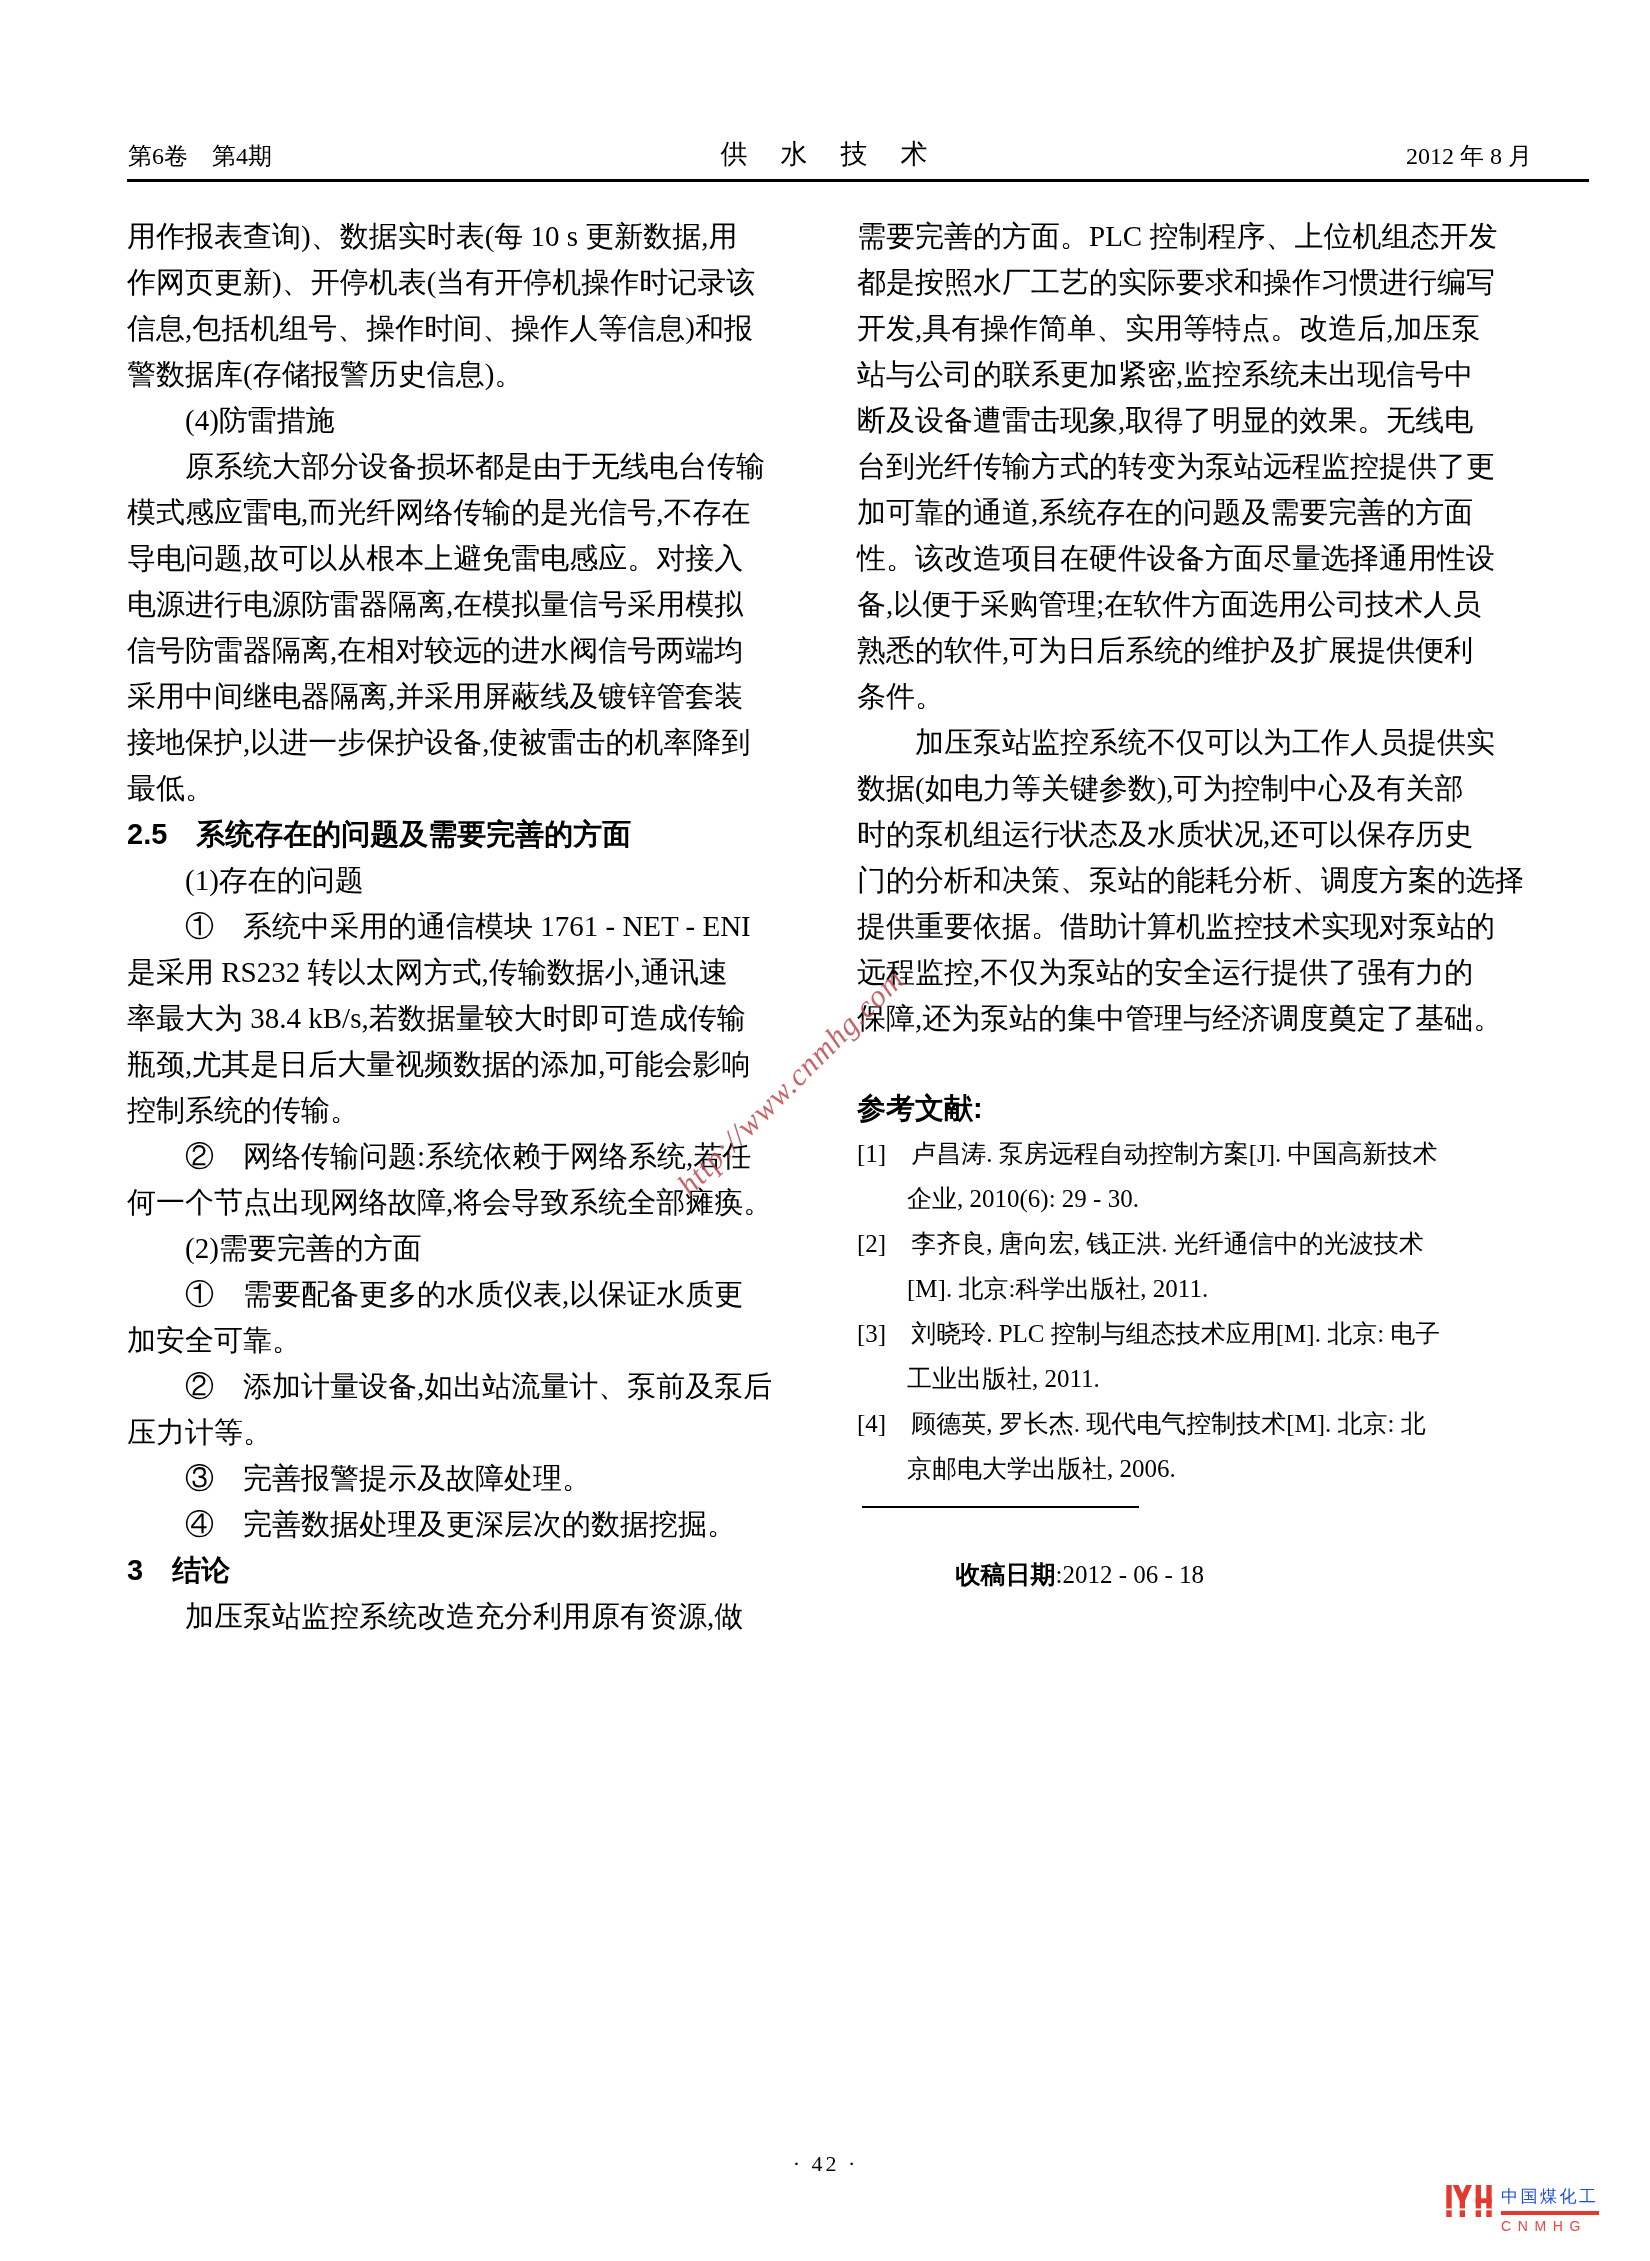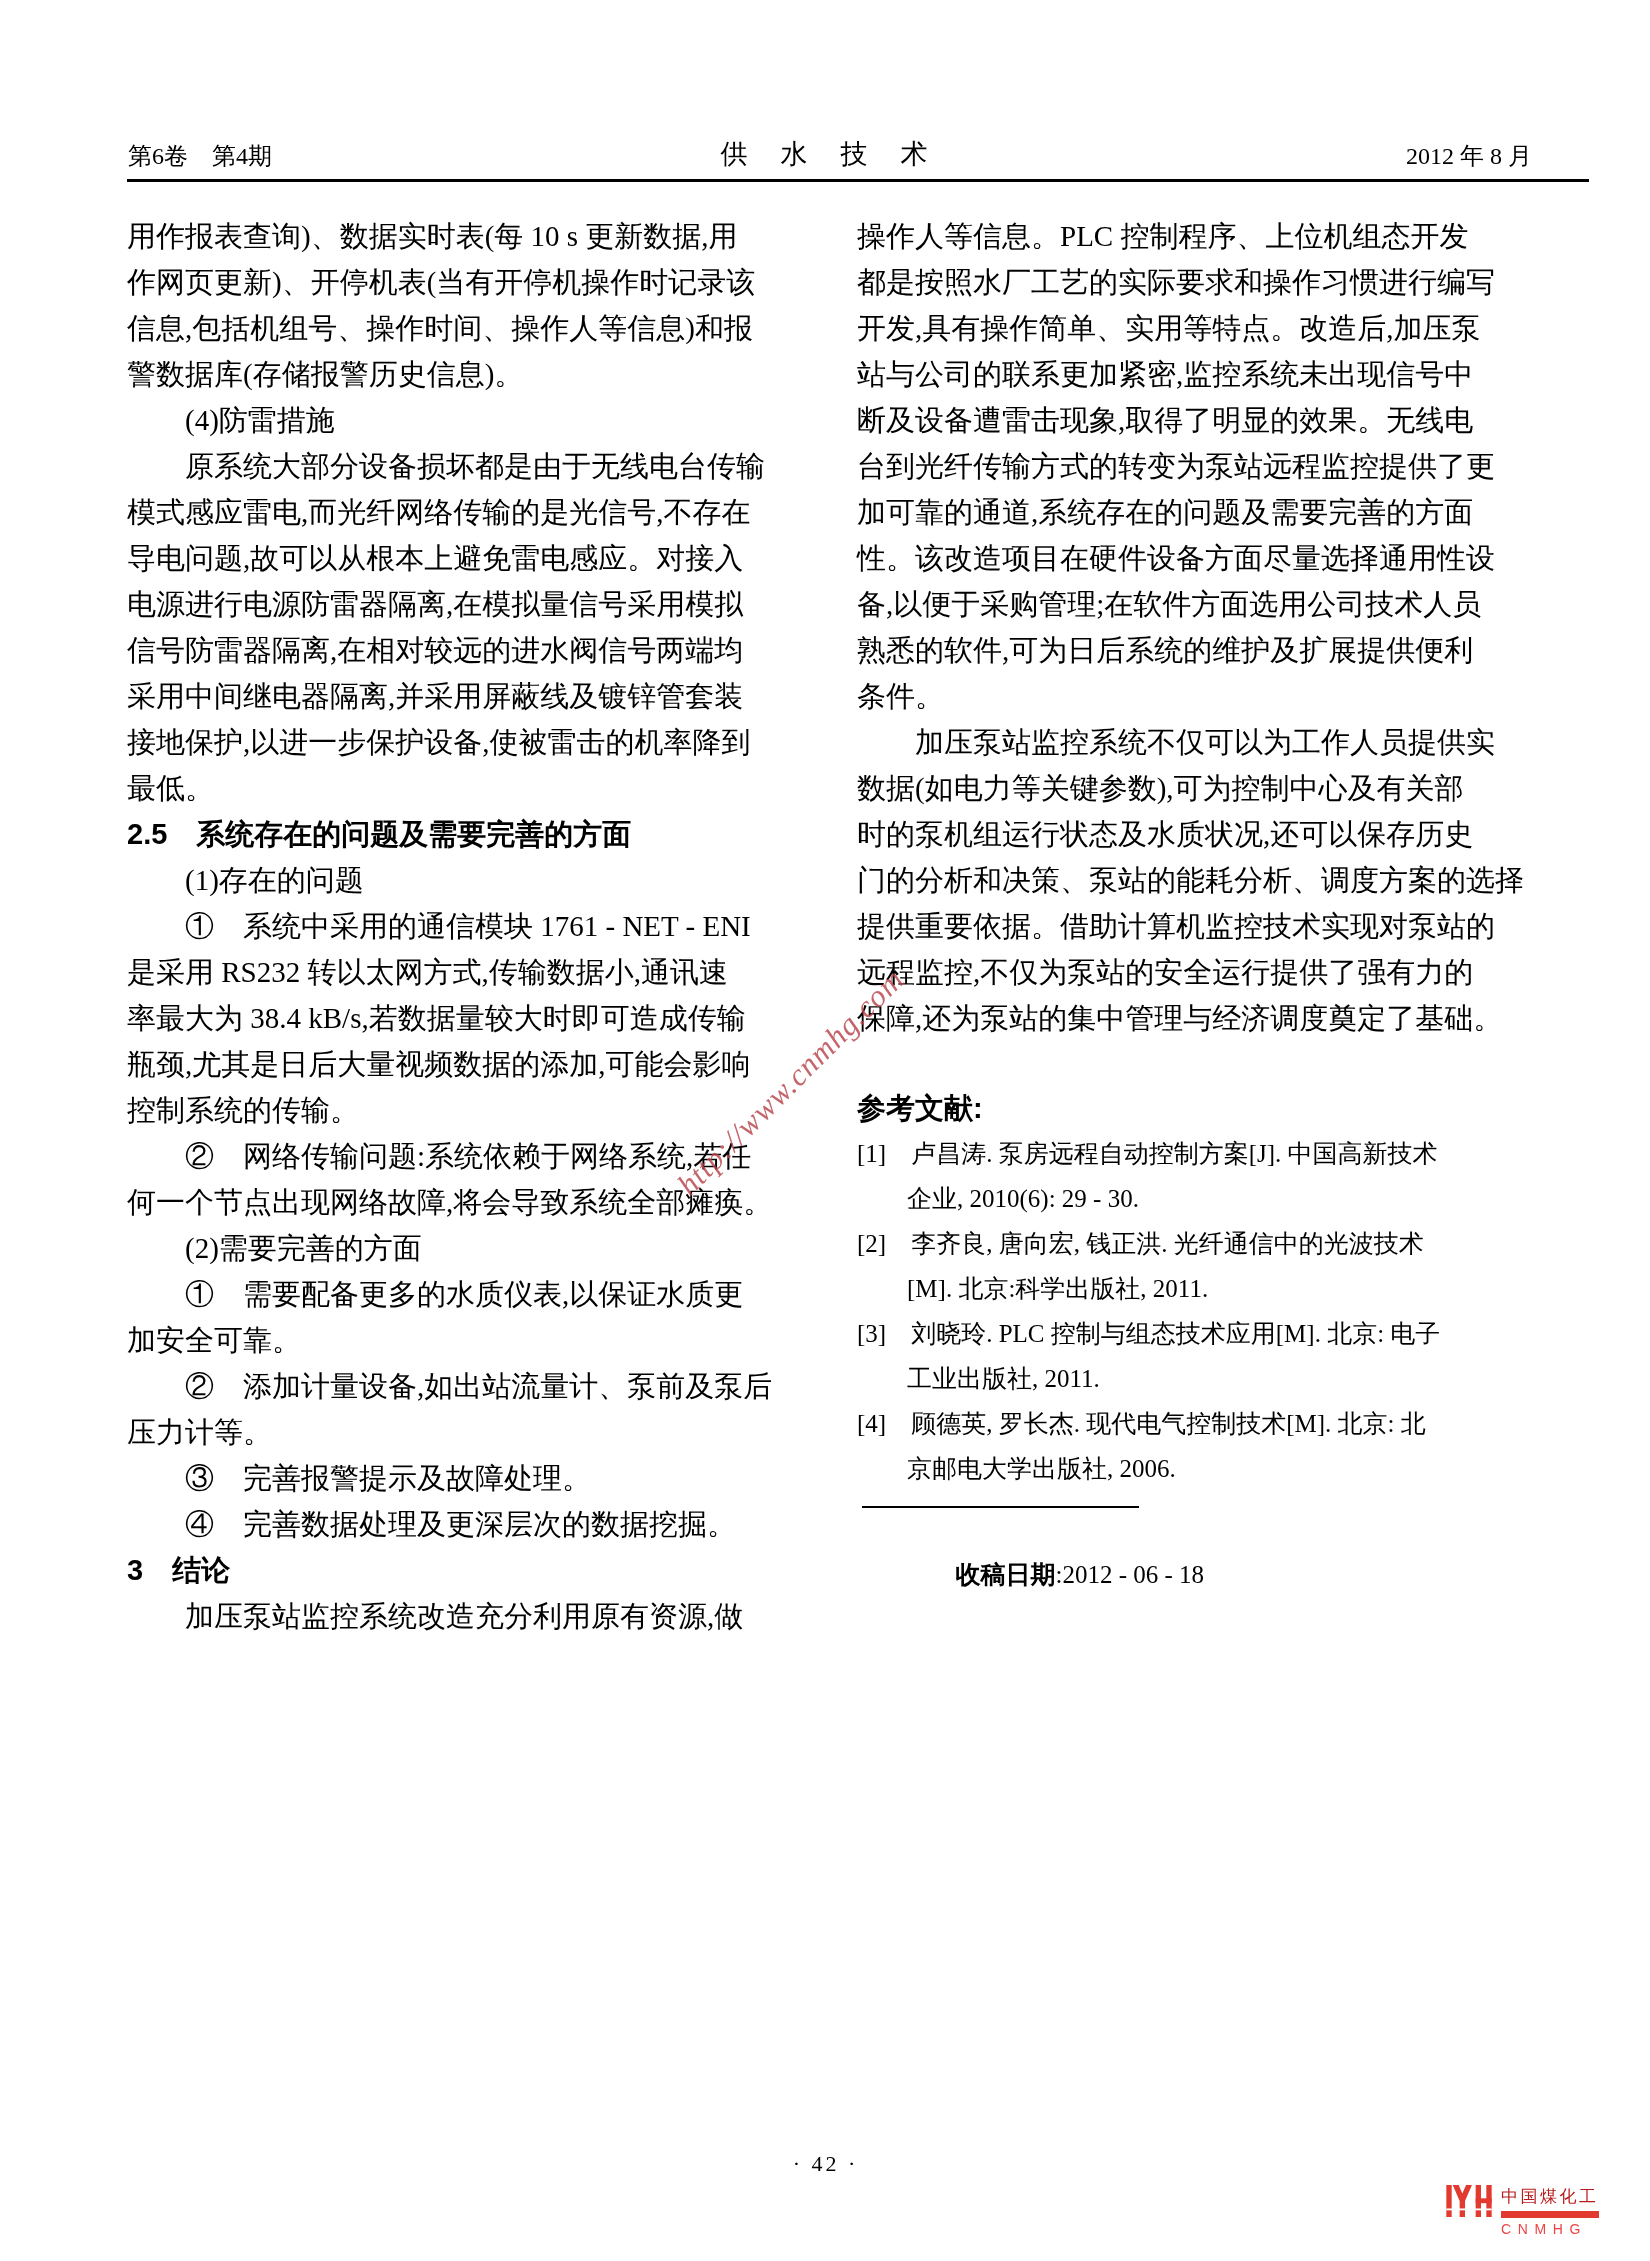--- a/index.html
+++ b/index.html
@@ -47,22 +47,22 @@
   }
 
   
   .page-number { position:absolute; left:0; right:0; top:2151px; text-align:center; font-size:22px; letter-spacing:3px; white-space:pre; }
 
   .logo { position:absolute; left:1446px; top:2185px; display:flex; align-items:flex-start; gap:9px; }
   .logo svg { width:46px; height:32px; display:block; }
   .logo-text { display:flex; flex-direction:column; }
   .logo-cn {
     font-family:"Liberation Sans","DejaVu Sans",sans-serif;
-    font-size:17px; color:#b91c1c; letter-spacing:2.5px;
-    padding-bottom:2.5px; border-bottom:7px solid #fca5a5; white-space:pre;
+    font-size:17px; color:#1d4ed8; letter-spacing:2.5px;
+    padding-bottom:2.5px; border-bottom:4px solid #fca5a5; white-space:pre;
   }
   .logo-en {
     font-family:"Liberation Sans","DejaVu Sans",sans-serif;
     font-size:14px; color:#ef4444; letter-spacing:6.6px; margin-top:3.6px; white-space:pre;
   }
 </style>
 </head>
 <body>
 
 <div class="page">
@@ -101,21 +101,21 @@
       <div class="line">　　②　添加计量设备,如出站流量计、泵前及泵后</div>
       <div class="line">压力计等。</div>
       <div class="line">　　③　完善报警提示及故障处理。</div>
       <div class="line">　　④　完善数据处理及更深层次的数据挖掘。</div>
       <div class="line heading">3　结论</div>
       <div class="line">　　加压泵站监控系统改造充分利用原有资源,做</div>
     </div>
 
   <div class="col col-right">
     <div>
-        <div class="line">操作人等信息。PLC 控制程序、上位机组态开发</div>
+        <div class="line">需要完善的方面。PLC 控制程序、上位机组态开发</div>
         <div class="line">都是按照水厂工艺的实际要求和操作习惯进行编写</div>
         <div class="line">开发,具有操作简单、实用等特点。改造后,加压泵</div>
         <div class="line">站与公司的联系更加紧密,监控系统未出现信号中</div>
         <div class="line">断及设备遭雷击现象,取得了明显的效果。无线电</div>
         <div class="line">台到光纤传输方式的转变为泵站远程监控提供了更</div>
         <div class="line">加可靠的通道,系统存在的问题及需要完善的方面</div>
         <div class="line">性。该改造项目在硬件设备方面尽量选择通用性设</div>
         <div class="line">备,以便于采购管理;在软件方面选用公司技术人员</div>
         <div class="line">熟悉的软件,可为日后系统的维护及扩展提供便利</div>
         <div class="line">条件。</div>

